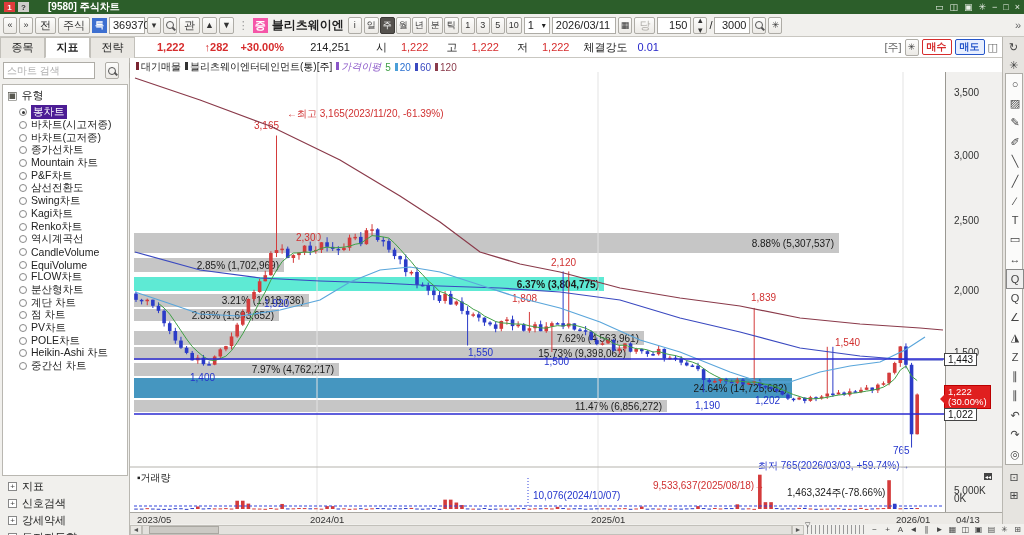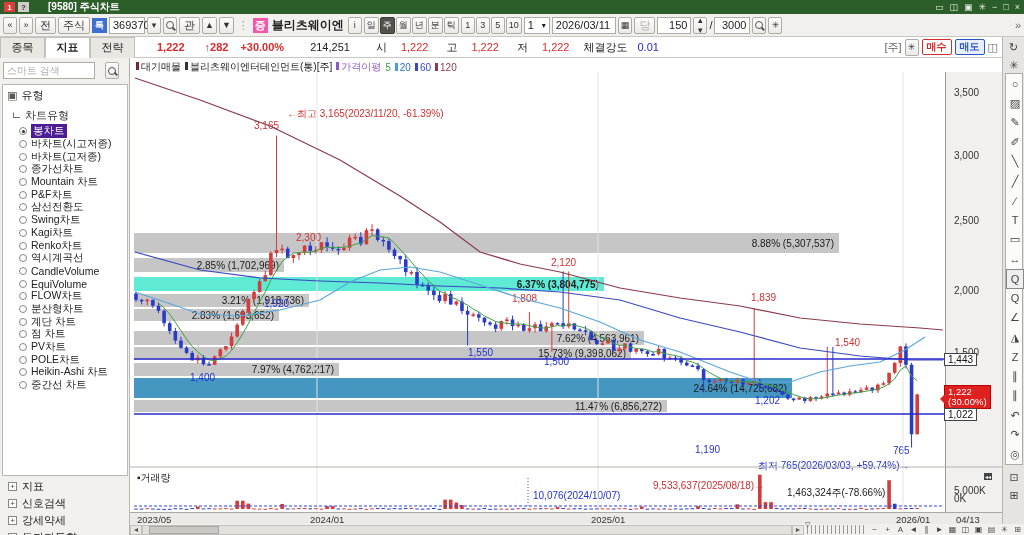--- a/index.html
+++ b/index.html
@@ -179,21 +179,20 @@
       <span class="btn sm">
           <span class="mag"></span>
         </span>
       <span class="btn sm">⌄</span>
     </div>
     <div class="panel">
       <div class="p-head">
         <span style="color:#5a5a52">▣</span>
         <span>유형</span>
       </div>
-      <div class="tree-root">ㄴ 차트유형</div>
       <div id="typeList">
           <div class="titem sel">
             <span class="rad"></span>
             <span class="lbl">봉차트</span>
           </div>
           <div class="titem">
             <span class="rad"></span>
             <span class="lbl">바차트(시고저종)</span>
           </div>
           <div class="titem">
@@ -758,39 +757,39 @@
       <polyline points="135,292 165,302 200,314 240,316 280,310 320,300 350,282 380,270 410,267 440,272 480,285 520,298 560,308 600,322 640,340 680,352 700,360 730,372 760,382 790,382 820,372 850,366 880,362 905,350 925,337" fill="none" stroke="#5aa6db" stroke-width="1.2"></polyline>
       <polyline points="158.48000000000002,303.36845492458775 164.10000000000002,308.042835733218 169.72000000000003,314.1025470765873 175.34000000000003,322.2681651711839 180.96000000000004,330.66544935614513 186.58000000000004,339.08930098409905 192.20000000000005,346.50805274554875 197.82000000000005,351.852803464076 203.44000000000005,356.57216607250905 209.06000000000006,359.9574811909246 214.68000000000006,360.6643797862197 220.30000000000007,358.4772978088908 225.92000000000007,356.1604212021646 231.54000000000008,350.6161741207816 237.16000000000008,342.6121016299254 242.7800000000001,333.7712925786431 248.4000000000001,323.69809920966503 254.0200000000001,312.87396549479377 259.6400000000001,301.8430617015797 265.2600000000001,291.94420058625667 270.8800000000001,280.09770125976365 276.5000000000001,270.3155789051308 282.1200000000001,261.65260342442286 287.7400000000001,256.9961261570446 293.3600000000001,252.9780875371718 298.98000000000013,252.86515350863186 304.60000000000014,251.9743522250114 310.22000000000014,252.40264421555852 315.84000000000015,250.79063768090094 321.46000000000015,248.22190298057885 327.08000000000015,247.10193746467036 332.70000000000016,247.7501589426613 338.32000000000016,247.58788206998 343.94000000000017,247.15197372120005 349.5600000000002,246.2179523298 355.1800000000002,244.22331472019496 360.8000000000002,243.28379280351766 366.4200000000002,239.33036789262454 372.0400000000002,235.64240741378205 377.6600000000002,236.12142102942443 383.2800000000002,236.9575162868672 388.9000000000002,238.06415250228042 394.5200000000002,243.23193710581282 400.1400000000002,249.23927051422666 405.7600000000002,255.6614833994669 411.3800000000002,261.84616031649 417.0000000000002,268.87752469457905 422.62000000000023,274.7216565421659 428.24000000000024,280.9689400038369 433.86000000000024,285.57065210258247 439.48000000000025,291.3657073554563 445.10000000000025,293.17717127873937 450.72000000000025,297.0234112793288 456.34000000000026,299.2054711730577 461.96000000000026,302.370115872847 467.58000000000027,305.1050806091487 473.2000000000003,309.17993299644706 478.8200000000003,311.7969816764655 484.4400000000003,315.99141435011677 490.0600000000003,318.6918697491715 495.6800000000003,321.5274304813132 501.3000000000003,322.8654375846867 506.9200000000003,323.2316855797517 512.5400000000003,323.95441238383205 518.1600000000003,324.0095839758883 523.7800000000003,324.39425862116906 529.4000000000003,325.8392812202906 535.0200000000003,326.806619768464 540.6400000000003,327.8247147747104 546.2600000000003,328.17348774681363 551.8800000000003,326.65494485005945 557.5000000000003,325.6447340157482 563.1200000000003,326.07521570334416 568.7400000000004,324.51676075806677 574.3600000000004,325.13708616302347 579.9800000000004,326.5538341933033 585.6000000000004,328.23347486795944 591.2200000000004,330.9608629228302 596.8400000000004,335.1097726321966 602.4600000000004,337.8674952786238 608.0800000000004,339.8038009134867 613.7000000000004,343.6283317511436 619.3200000000004,345.32791573775694 624.9400000000004,345.183550295742 630.5600000000004,346.8615057826644 636.1800000000004,348.68905374412446 641.8000000000004,348.79415532007806 647.4200000000004,349.88346938373707 653.0400000000004,352.0377999924274 658.6600000000004,351.47232293704633 664.2800000000004,353.32891422534004 669.9000000000004,354.63021260535254 675.5200000000004,355.5945272072619 681.1400000000004,357.28271602386843 686.7600000000004,360.5972790571591 692.3800000000005,362.0734561253293 698.0000000000005,364.36644553229354 703.6200000000005,368.59303384644653 709.2400000000005,372.46095787950406 714.8600000000005,375.56544608894825 720.4800000000005,378.2528125049893 726.1000000000005,380.7382661965503 731.7200000000005,381.30044098729627 737.3400000000005,380.8309981084432 742.9600000000005,381.52099075706116 748.5800000000005,382.25368891308364 754.2000000000005,382.20390454034384 759.8200000000005,382.81009602867266 765.4400000000005,384.39404105635055 771.0600000000005,385.32121396238233 776.6800000000005,387.00900553059535 782.3000000000005,389.6615421371199 787.9200000000005,392.2253310250251 793.5400000000005,394.62186637750125 799.1600000000005,396.3399145866007 804.7800000000005,398.26933710713695 810.4000000000005,398.78566040215577 816.0200000000006,398.7304531980105 821.6400000000006,398.12785073560326 827.2600000000006,397.3006746142102 832.8800000000006,396.0149331112796 838.5000000000006,395.0843543193501 844.1200000000006,394.35752307829483 849.7400000000006,393.3273962843622 855.3600000000006,393.0340975604817 860.9800000000006,392.10204333225965 866.6000000000006,391.1002670818005 872.2200000000006,390.2359717093263 877.8400000000006,388.89034904528825 883.4600000000006,387.12855291266055 889.0800000000006,383.72326126092287 894.7000000000006,378.8183590805904 900.3200000000006,370.0164655834021 905.9400000000006,366.04594705769244 911.5600000000006,376.24237959303724 917.1800000000006,380.5828124737615" fill="none" stroke="#3f9f45" stroke-width="1"></polyline>
       <line x1="134" y1="359" x2="944" y2="359" stroke="#2a2ad0" stroke-width="1.5"></line>
       <line x1="134" y1="414" x2="944" y2="414" stroke="#2a2ad0" stroke-width="1.5"></line>
       <line x1="134" y1="506" x2="944" y2="506" stroke="#3344dd" stroke-width="1" stroke-dasharray="3,2"></line>
       <line x1="528" y1="478" x2="528" y2="507" stroke="#3344dd" stroke-width="1" stroke-dasharray="1,2"></line>
     </svg>
   <div class="legend lay3" id="legendRow">
       <span style="color: rgb(34, 34, 34);"><span class="mk" style="background: rgb(122, 36, 48);"></span><span>대기매물</span></span>
       <span style="color: rgb(34, 34, 34);"><span class="mk" style="background: rgb(51, 51, 51);"></span><span>블리츠웨이엔터테인먼트(통)[주]</span></span>
-      <span style="color: rgb(138, 86, 200);"><span class="mk" style="background: rgb(138, 86, 200);"></span><span>가격이평</span></span>
+      <span style="color: rgb(138, 86, 200); font-style: italic;"><span class="mk" style="background: rgb(138, 86, 200);"></span><span>가격이평</span></span>
       <span style="color: rgb(63, 159, 69);"><span>5</span></span>
       <span style="color: rgb(42, 111, 208);"><span class="mk" style="background: rgb(75, 159, 216);"></span><span>20</span></span>
       <span style="color: rgb(58, 73, 192);"><span class="mk" style="background: rgb(58, 73, 192);"></span><span>60</span></span>
       <span style="color: rgb(138, 58, 74);"><span class="mk" style="background: rgb(138, 58, 74);"></span><span>120</span></span>
     </div>
   <div id="anns" class="lay3">
       <div class="ann" style="left: 287px; top: 107px; color: rgb(208, 48, 48);">←최고 3,165(2023/11/20, -61.39%)</div>
       <div class="ann" style="left: 254px; top: 120px; color: rgb(208, 48, 48);">3,165</div>
       <div class="ann" style="left: 296px; top: 232px; color: rgb(208, 48, 48);">2,300</div>
       <div class="ann" style="left: 264px; top: 298px; color: rgb(34, 51, 204);">1,920</div>
       <div class="ann" style="left: 190px; top: 372px; color: rgb(34, 51, 204);">1,400</div>
       <div class="ann" style="left: 551px; top: 257px; color: rgb(208, 48, 48);">2,120</div>
       <div class="ann" style="left: 512px; top: 293px; color: rgb(208, 48, 48);">1,808</div>
       <div class="ann" style="left: 468px; top: 347px; color: rgb(34, 51, 204);">1,550</div>
       <div class="ann" style="left: 544px; top: 356px; color: rgb(34, 51, 204);">1,500</div>
       <div class="ann" style="left: 751px; top: 292px; color: rgb(208, 48, 48);">1,839</div>
       <div class="ann" style="left: 816px; top: 337px; color: rgb(208, 48, 48); margin-left: 19px;">1,540</div>
-      <div class="ann" style="left: 695px; top: 400px; color: rgb(34, 51, 204); margin-top: 44px;">1,190</div>
+      <div class="ann" style="left: 695px; top: 400px; color: rgb(34, 51, 204);">1,190</div>
       <div class="ann" style="left: 755px; top: 395px; color: rgb(34, 51, 204);">1,202</div>
       <div class="ann" style="left: 893px; top: 445px; color: rgb(34, 51, 204);">765</div>
       <div class="ann" style="left: 758px; top: 459px; color: rgb(34, 51, 204);">최저 765(2026/03/03, +59.74%)→</div>
       <div class="ann" style="left: 653px; top: 480px; color: rgb(208, 48, 48);">9,533,637(2025/08/18)→</div>
       <div class="ann" style="left: 533px; top: 490px; color: rgb(34, 51, 204);">10,076(2024/10/07)</div>
       <div class="ann" style="left: 787px; top: 486px; color: rgb(34, 34, 34);">1,463,324주(-78.66%)</div>
       <div class="ann" style="left: 984px; top: 473px; background: rgb(68, 68, 68); color: rgb(255, 255, 255); font-size: 6px; padding: 0px 1px; z-index: 6;">◂◂</div>
       <div class="ann" style="left: 137px; top: 471px; color: rgb(34, 34, 34);">▪거래량</div>
     </div>
 

